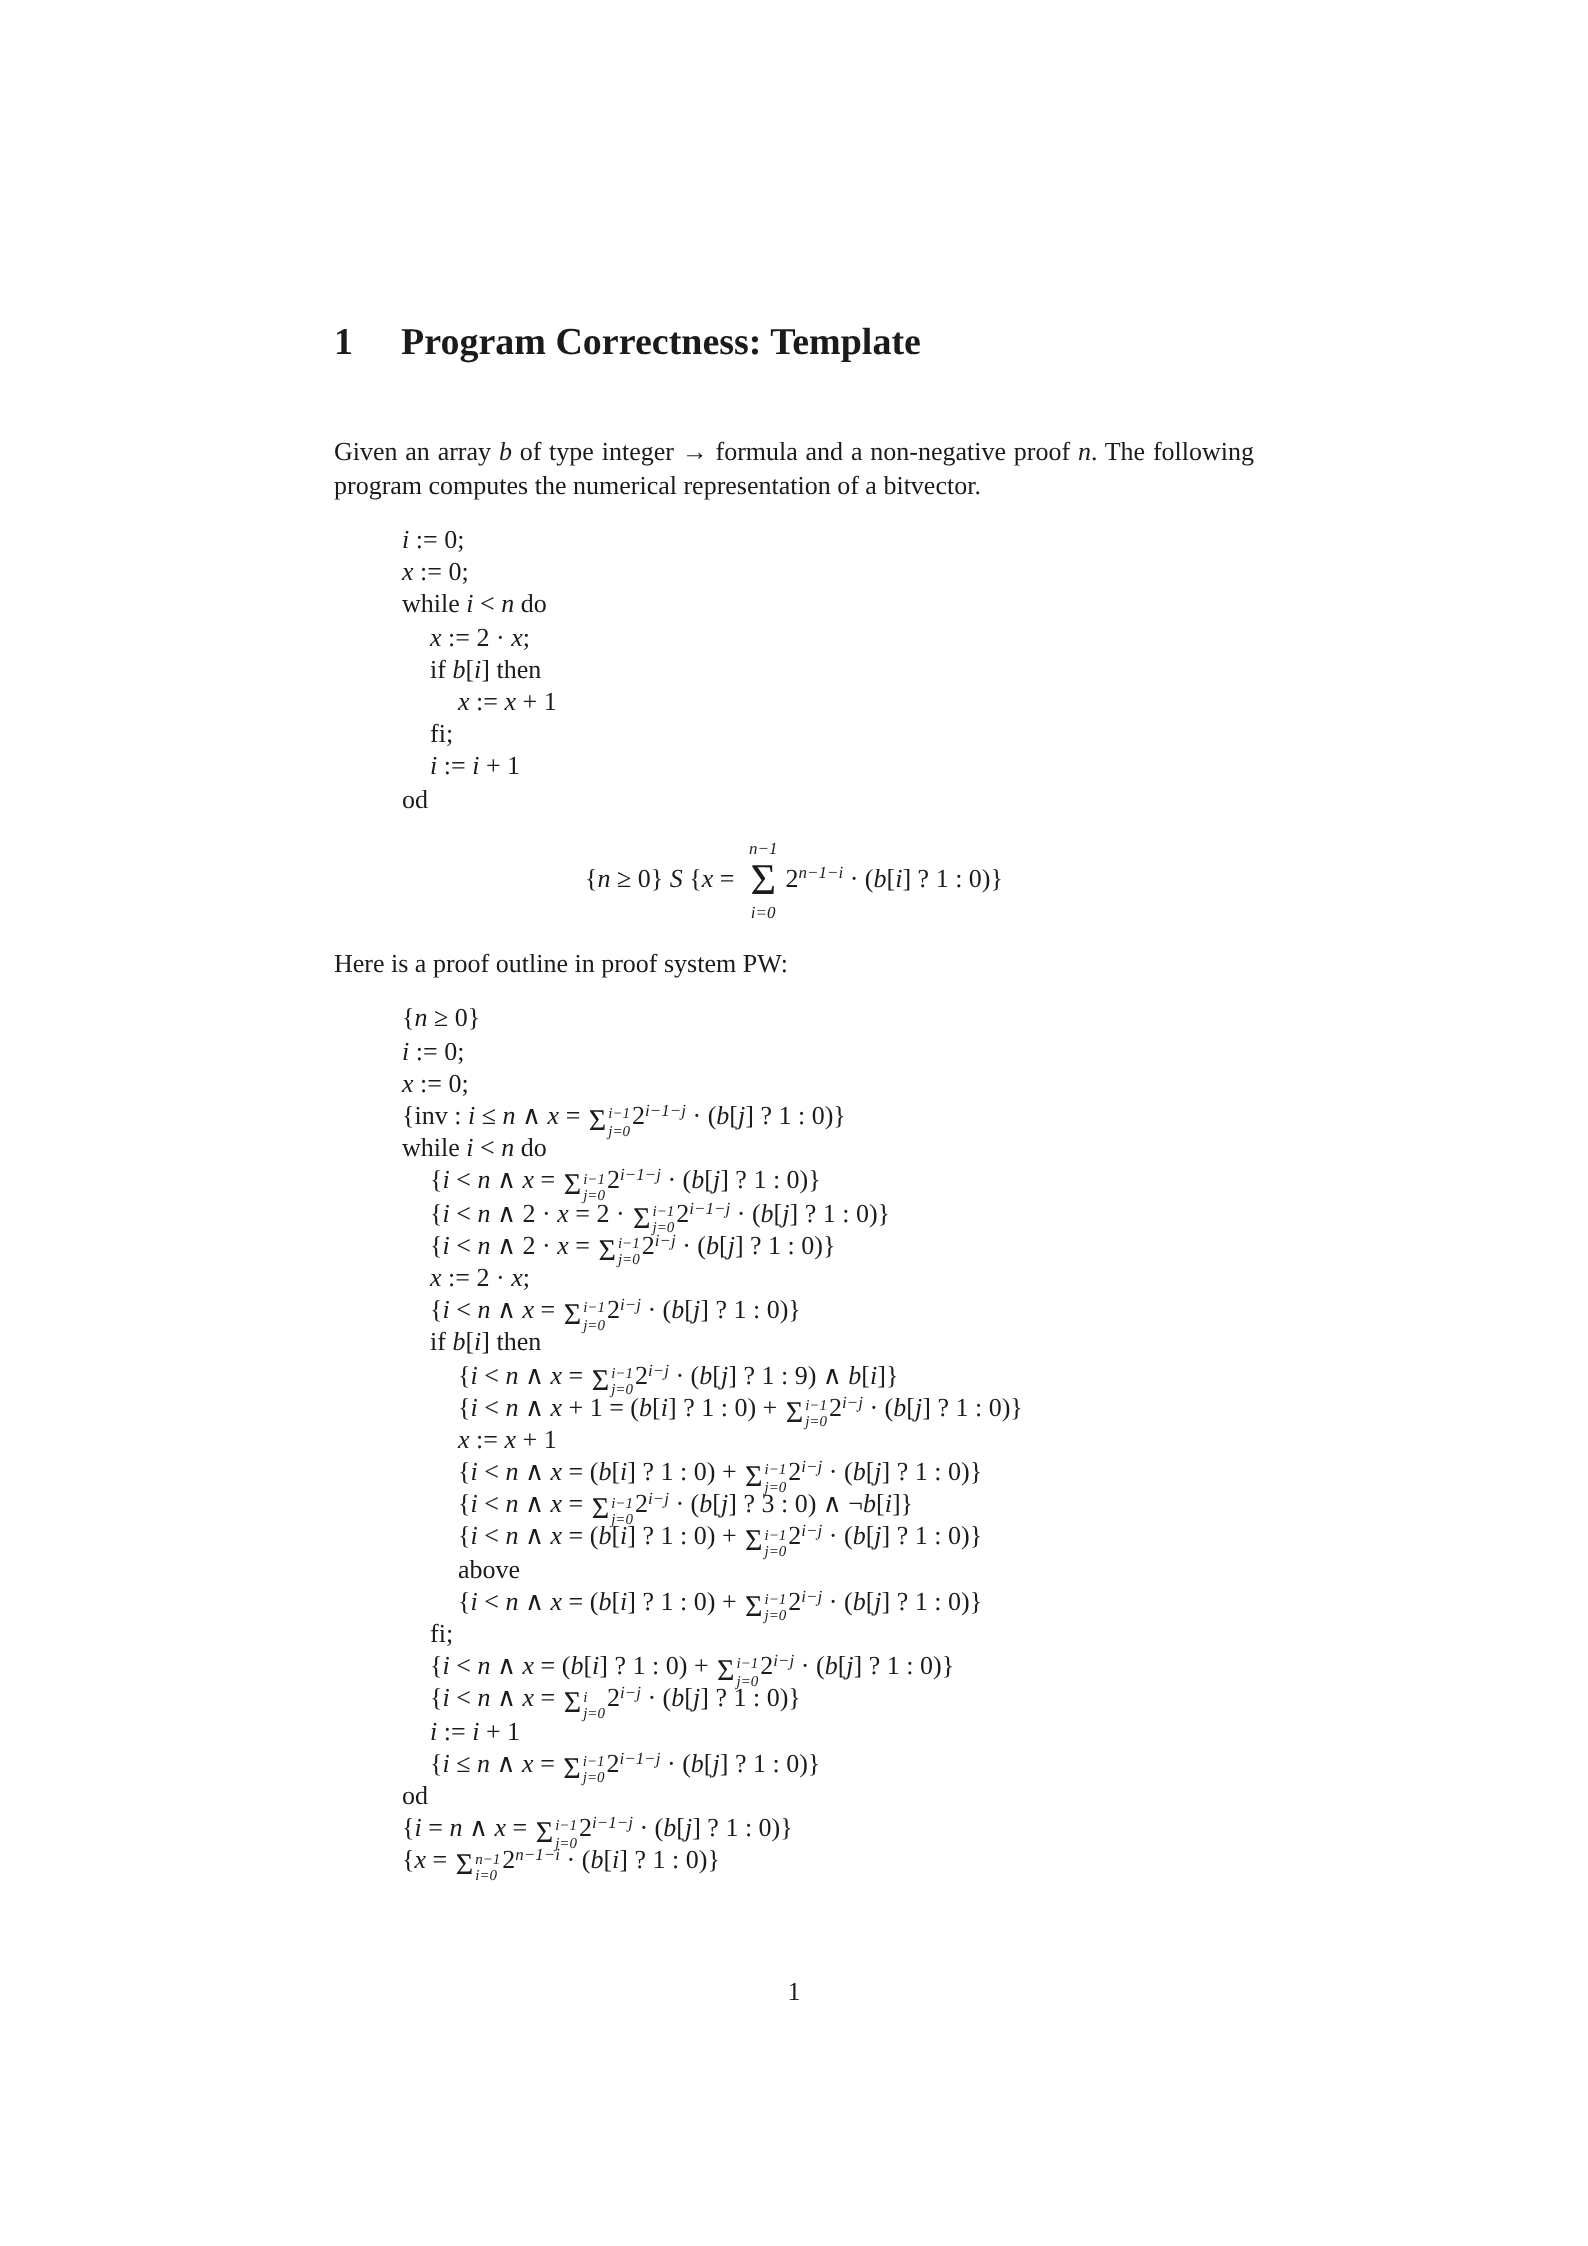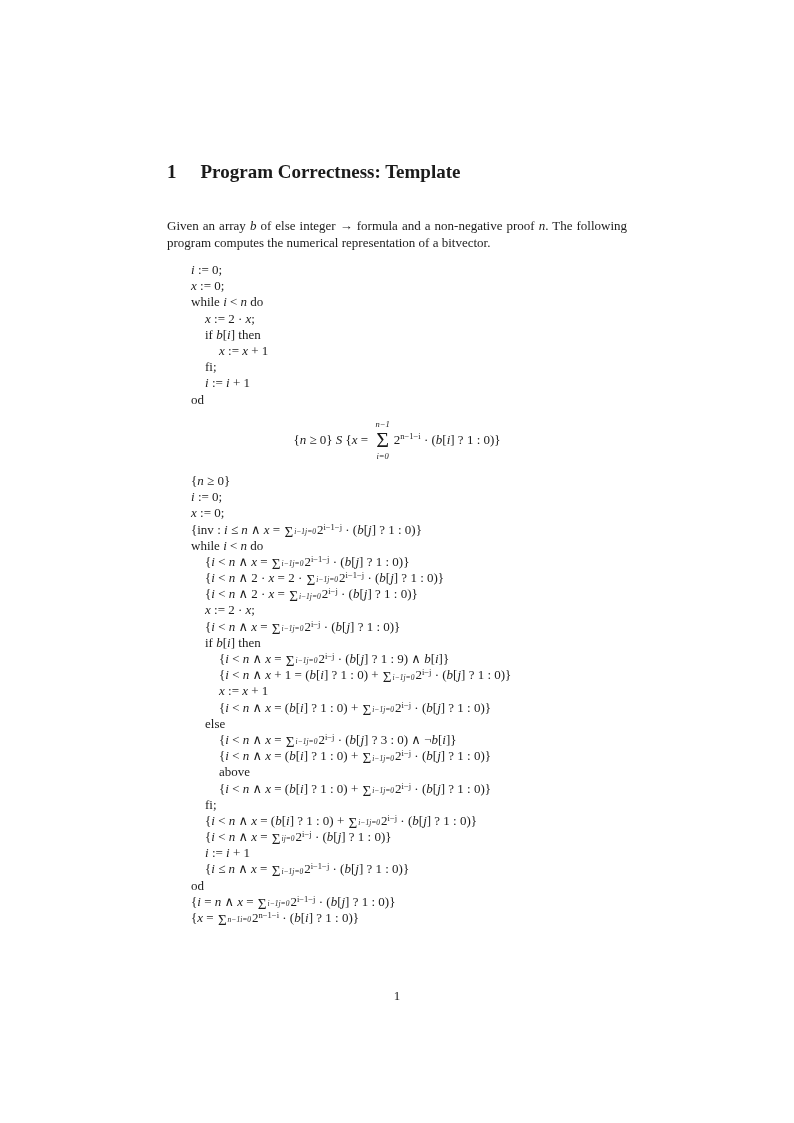--- a/index.html
+++ b/index.html
@@ -5,69 +5,70 @@
   * { margin:0; padding:0; box-sizing:border-box; }
   html,body { background:#ffffff; }
   .page {
     position:relative; width:794px; height:1123px; background:#ffffff;
     color:#1b1b1b; font-family:"Liberation Serif", serif; overflow:hidden;
   }
   .content { position:absolute; left:167px; top:161px; width:460px; }
   .section-heading { font-size:19px; font-weight:700; margin-bottom:35px; }
   .sec-num { display:inline-block; margin-right:24px; }
   .para { font-size:13px; line-height:16.5px; text-align:justify; margin-top:12px; }
-  .codeblock { margin:11px 0 0 24px; font-size:13px; }
+  .codeblock { margin:11px 0 0 34px; font-size:13px; }
   .line { height:16.2px; line-height:16.2px; white-space:nowrap; }
   .ind1 { padding-left:14px; }
   .ind2 { padding-left:28px; }
   .st-i { font-style:italic; }
   .st-b { font-weight:400; }
-  .st-sup { font-size:8.5px; position:relative; top:-4px; }
+  .st-sup { font-size:8.5px; font-style:italic; position:relative; top:-4px; }
   .sum { display:inline-flex; align-items:center; vertical-align:-3px; margin:0 1px; }
   .sum .sigma { font-size:15px; line-height:1; }
-  .sum .limcol { display:inline-flex; flex-direction:row; justify-content:center;
+  .sum .limcol { display:inline-flex; flex-direction:column; justify-content:center;
                  font-size:7.5px; line-height:1.1; margin-left:1px; font-style:italic; }
   .bigsum { display:inline-flex; flex-direction:column; align-items:center;
             vertical-align:middle; margin:0 4px; }
   .bigsum .sigma { font-size:22px; line-height:1; }
   .bigsum .lim { font-size:8.5px; line-height:1.25; font-style:italic; }
   .formula { margin-top:11px; font-size:13px; text-align:center; }
   .pagenum { position:absolute; top:988px; left:0; width:794px; text-align:center; font-size:13px; }
 </style>
 </head>
 <body>
 
 <div class="page">
   <div class="content">
 
     <h1 class="section-heading">
       <span class="sec-num">1</span><span class="sec-title">Program Correctness: Template</span>
     </h1>
 
-    <p class="para"><span>Given an array </span><span class="st-i">b</span><span> of else </span><span class="st-b">integer</span><span> → </span><span class="st-b">formula</span><span> and a non-negative proof </span><span class="st-i">n</span><span>. The following program computes the numerical representation of a bitvector.</span></p>
+    <p class="para"><span>Given an array </span><span class="st-i">b</span><span> of type </span><span class="st-b">integer</span><span> → </span><span class="st-b">formula</span><span> and a non-negative proof </span><span class="st-i">n</span><span>. The following program computes the numerical representation of a bitvector.</span></p>
 
     <div class="codeblock">
         <div class="line ind0"><span class="st-i">i</span><span> := 0;</span></div>
         <div class="line ind0"><span class="st-i">x</span><span> := 0;</span></div>
         <div class="line ind0"><span class="st-b">while </span><span class="st-i">i</span><span> &lt; </span><span class="st-i">n</span><span> </span><span class="st-b">do</span></div>
         <div class="line ind1"><span class="st-i">x</span><span> := 2 · </span><span class="st-i">x</span><span>;</span></div>
         <div class="line ind1"><span class="st-b">if </span><span class="st-i">b</span><span>[</span><span class="st-i">i</span><span>] </span><span class="st-b">then</span></div>
         <div class="line ind2"><span class="st-i">x</span><span> := </span><span class="st-i">x</span><span> + 1</span></div>
         <div class="line ind1"><span class="st-b">fi</span><span>;</span></div>
         <div class="line ind1"><span class="st-i">i</span><span> := </span><span class="st-i">i</span><span> + 1</span></div>
         <div class="line ind0"><span class="st-b">od</span></div>
       </div>
 
 
     <div class="formula"><span>{</span><span class="st-i">n</span><span> ≥ 0} </span><span class="st-i">S</span><span> {</span><span class="st-i">x</span><span> = </span><span class="bigsum">
           <span class="lim hi">n−1</span>
           <span class="sigma">Σ</span>
           <span class="lim lo">i=0</span>
         </span><span>2</span><span class="st-sup">n−1−i</span><span> · (</span><span class="st-i">b</span><span>[</span><span class="st-i">i</span><span>] ? 1 : 0)}</span></div>
 
+    <p class="para"><span>Here is a proof outline in proof system PW:</span></p>
 
     <div class="codeblock proof">
         <div class="line ind0"><span>{</span><span class="st-i">n</span><span> ≥ 0}</span></div>
         <div class="line ind0"><span class="st-i">i</span><span> := 0;</span></div>
         <div class="line ind0"><span class="st-i">x</span><span> := 0;</span></div>
         <div class="line ind0"><span>{</span><span class="st-b">inv</span><span> : </span><span class="st-i">i</span><span> ≤ </span><span class="st-i">n</span><span> ∧ </span><span class="st-i">x</span><span> = </span><span class="sum">
             <span class="sigma">Σ</span>
             <span class="limcol">
               <span class="lim hi">i−1</span>
               <span class="lim lo">j=0</span>
@@ -119,21 +120,20 @@
             </span>
           </span><span>2</span><span class="st-sup">i−j</span><span> · (</span><span class="st-i">b</span><span>[</span><span class="st-i">j</span><span>] ? 1 : 0)}</span></div>
         <div class="line ind2"><span class="st-i">x</span><span> := </span><span class="st-i">x</span><span> + 1</span></div>
         <div class="line ind2"><span>{</span><span class="st-i">i</span><span> &lt; </span><span class="st-i">n</span><span> ∧ </span><span class="st-i">x</span><span> = (</span><span class="st-i">b</span><span>[</span><span class="st-i">i</span><span>] ? 1 : 0) + </span><span class="sum">
             <span class="sigma">Σ</span>
             <span class="limcol">
               <span class="lim hi">i−1</span>
               <span class="lim lo">j=0</span>
             </span>
           </span><span>2</span><span class="st-sup">i−j</span><span> · (</span><span class="st-i">b</span><span>[</span><span class="st-i">j</span><span>] ? 1 : 0)}</span></div>
-        <div class="line ind1"><span class="st-b">else</span></div>
         <div class="line ind2"><span>{</span><span class="st-i">i</span><span> &lt; </span><span class="st-i">n</span><span> ∧ </span><span class="st-i">x</span><span> = </span><span class="sum">
             <span class="sigma">Σ</span>
             <span class="limcol">
               <span class="lim hi">i−1</span>
               <span class="lim lo">j=0</span>
             </span>
           </span><span>2</span><span class="st-sup">i−j</span><span> · (</span><span class="st-i">b</span><span>[</span><span class="st-i">j</span><span>] ? 3 : 0) ∧ ¬</span><span class="st-i">b</span><span>[</span><span class="st-i">i</span><span>]}</span></div>
         <div class="line ind2"><span>{</span><span class="st-i">i</span><span> &lt; </span><span class="st-i">n</span><span> ∧ </span><span class="st-i">x</span><span> = (</span><span class="st-i">b</span><span>[</span><span class="st-i">i</span><span>] ? 1 : 0) + </span><span class="sum">
             <span class="sigma">Σ</span>
             <span class="limcol">

